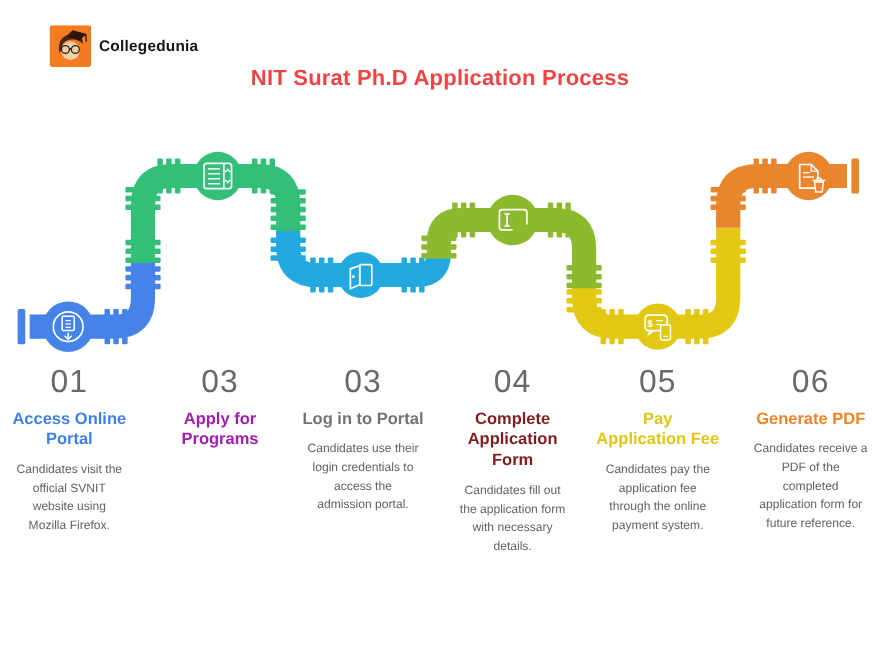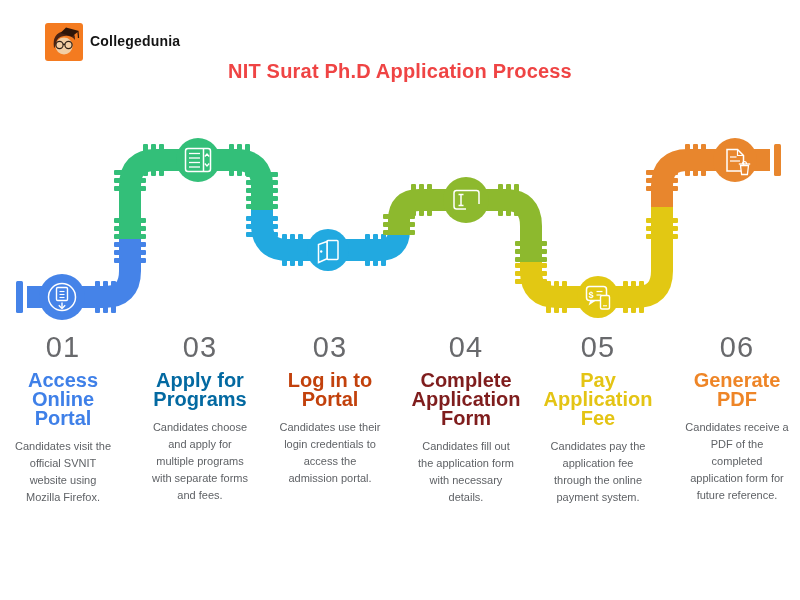--- a/index.html
+++ b/index.html
@@ -17,21 +17,21 @@
   .page-title{position:absolute;left:0;top:60px;width:800px;text-align:center;
          font-size:20px;font-weight:bold;color:#ef4444;letter-spacing:.2px;}
 
   
   .pipeline{position:absolute;left:0;top:0;width:800px;height:340px;}
 
   
   .steps{position:absolute;left:0;top:329px;width:800px;height:260px;}
   .step{position:absolute;width:126px;text-align:center;}
   .step-number{font-size:29px;line-height:36px;color:#68696c;letter-spacing:1px;font-weight:400;}
-  .step-title{margin-top:6px;font-size:20px;line-height:19px;font-weight:bold;white-space:pre-line;}
+  .step-title{margin-top:6px;font-size:15px;line-height:19px;font-weight:bold;white-space:pre-line;}
   .step-desc{margin-top:10px;font-size:11px;line-height:17px;color:#5f6266;white-space:pre-line;}
   .s1{left:0px;} .s2{left:137px;} .s3{left:267px;} .s4{left:403px;} .s5{left:535px;} .s6{left:674px;text-align:center;}
 </style>
 </head>
 <body>
 
 <div class="stage">
 
   <svg class="logo" viewBox="0 0 38 38">
     <rect x="0" y="0" width="38" height="38" rx="3" fill="#F47B20"></rect>
@@ -230,31 +230,26 @@
       <div class="step-number">01</div>
       <div class="step-title" style="color: rgb(63, 128, 232);">Access Online
 Portal</div>
       <div class="step-desc">Candidates visit the
 official SVNIT
 website using
 Mozilla Firefox.</div>
     </div>
     <div class="step s2">
       <div class="step-number">03</div>
-      <div class="step-title" style="color: #0369a1; text-align: center;">Apply for
+      <div class="step-title" style="color: #a21caf; text-align: center;">Apply for
 Programs</div>
-      <div class="step-desc">Candidates choose
-and apply for
-multiple programs
-with separate forms
-and fees.</div>
     </div>
     <div class="step s3">
       <div class="step-number">03</div>
-      <div class="step-title" style="color: #c2410c;">Log in to Portal</div>
+      <div class="step-title" style="color: #737373;">Log in to Portal</div>
       <div class="step-desc">Candidates use their
 login credentials to
 access the
 admission portal.</div>
     </div>
     <div class="step s4">
       <div class="step-number">04</div>
       <div class="step-title" style="color: #7f1d1d;">Complete
 Application
 Form</div>

